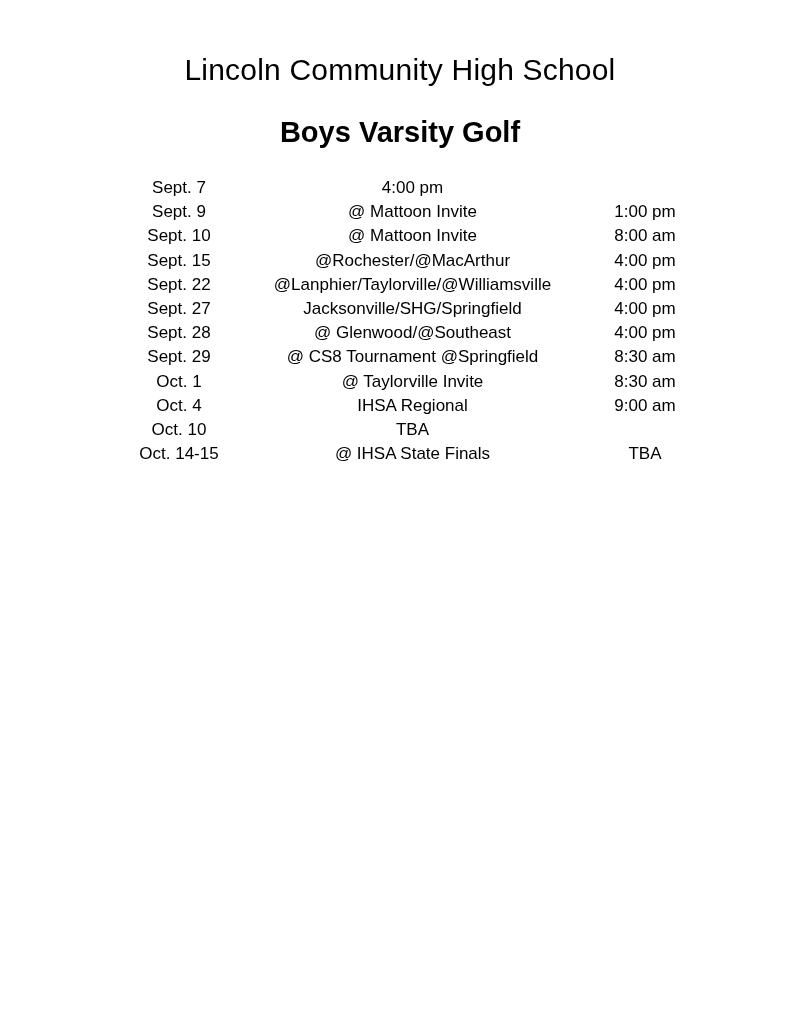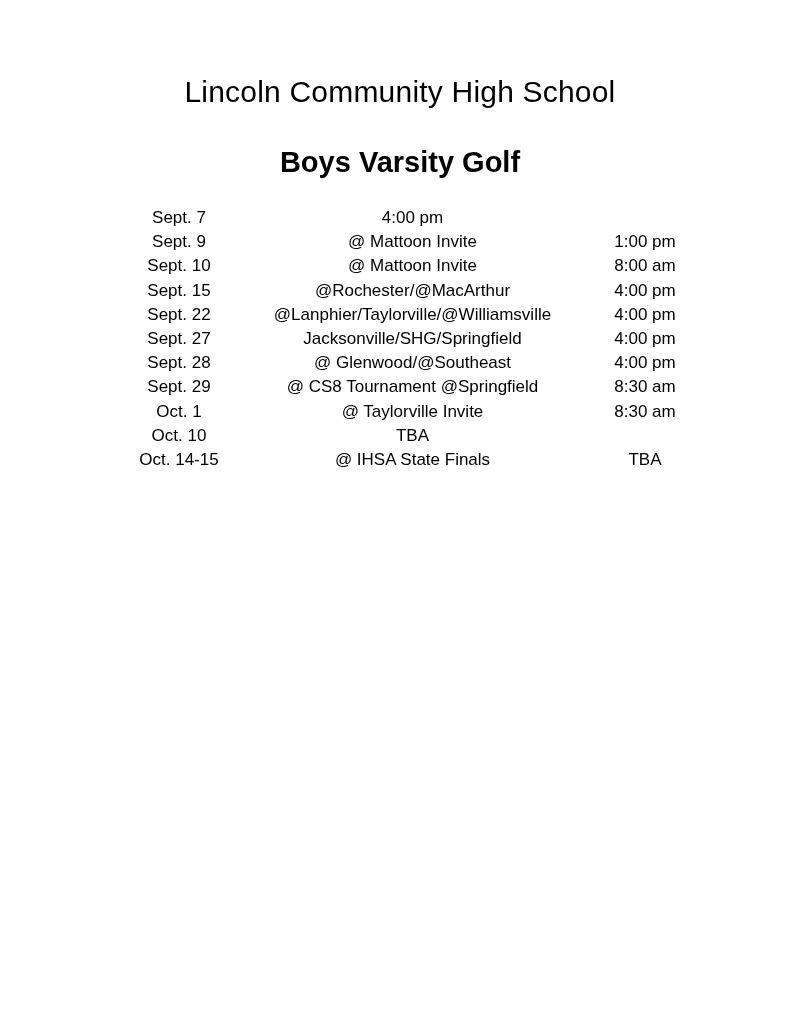--- a/index.html
+++ b/index.html
@@ -11,29 +11,29 @@
     position: relative;
     width: 800px;
     height: 1024px;
     background: #ffffff;
     color: #000000;
     font-family: "Liberation Sans", sans-serif;
     overflow: hidden;
   }
   .school-title {
     margin: 0;
-    padding-top: 76px;
+    padding-top: 54px;
     text-align: center;
     font-size: 30px;
     font-weight: 400;
     line-height: 32px;
     letter-spacing: 0.2px;
   }
   .team-title {
-    margin: 16px;
+    margin: 8px;
     padding-top: 23px;
     text-align: center;
     font-size: 29px;
     font-weight: 700;
     line-height: 30px;
   }
   .schedule {
     margin-top: 29px;
     margin-left: 123px;
     margin-right: 100px;
@@ -107,20 +107,25 @@
       <span class="cell">@ CS8 Tournament @Springfield</span>
       <span class="cell">8:30 am</span>
     </div>
 
     <div class="schedule-row">
       <span class="cell">Oct. 1</span>
       <span class="cell">@ Taylorville Invite</span>
       <span class="cell">8:30 am</span>
     </div>
 
+    <div class="schedule-row">
+      <span class="cell">Oct. 4</span>
+      <span class="cell">IHSA Regional</span>
+      <span class="cell">9:00 am</span>
+    </div>
 
     <div class="schedule-row">
       <span class="cell">Oct. 10</span>
       <span class="cell">TBA</span>
     </div>
 
     <div class="schedule-row">
       <span class="cell">Oct. 14-15</span>
       <span class="cell">@ IHSA State Finals</span>
       <span class="cell">TBA</span>

